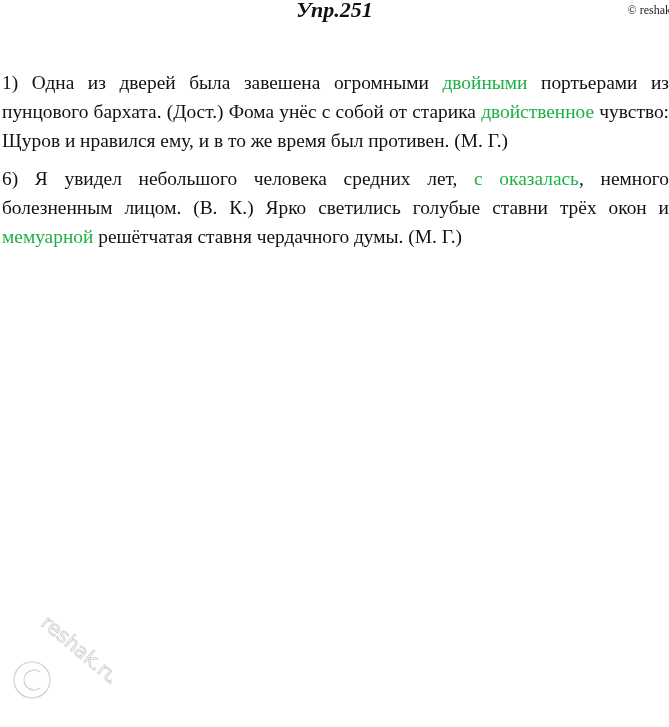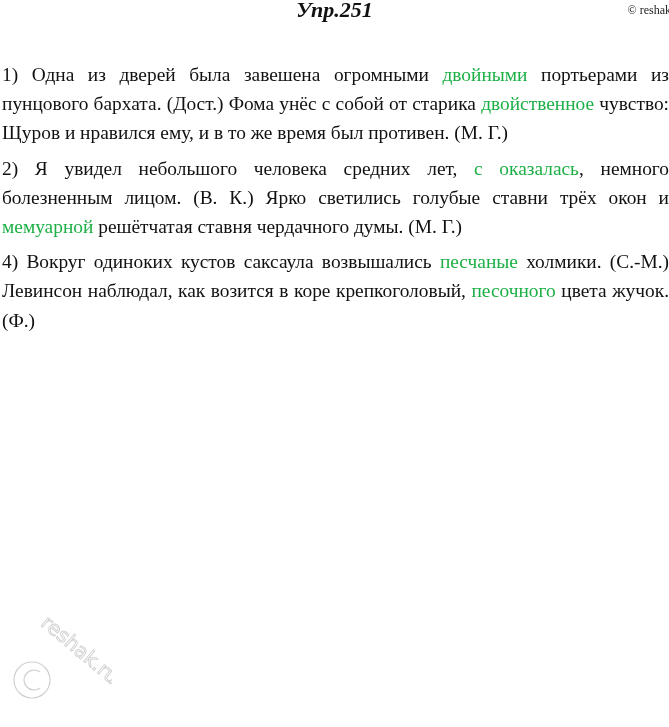--- a/index.html
+++ b/index.html
@@ -43,21 +43,21 @@
     line-height: 22px;
     color: #222;
   }
   .content {
     position: absolute;
     top: 60px;
     left: 2px;
     width: 667px;
   }
   .para {
-    margin: 0 0 6px 0;
+    margin: 8px 0 6px 0;
     font-size: 19.4px;
     line-height: 29.2px;
     text-align: justify;
     word-spacing: 0px;
   }
   .hl {
     color: #1db046;
   }
   .watermark {
     position: absolute;
@@ -74,24 +74,21 @@
 <div class="header">
   <div class="title">Упр.251</div>
   <div class="copyright">© reshak.ru</div>
 </div>
 
 <div class="content">
   <p class="para">
     <span>1) Одна из дверей была завешена огромными </span><span class="hl">двойными</span><span> портьерами из пунцового бархата. (Дост.) Фома унёс с собой от старика </span><span class="hl">двойственное</span><span> чувство: Щуров и нравился ему, и в то же время был противен. (М. Г.)</span>
   </p>
   <p class="para">
-    <span>2) Я увидел небольшого человека средних лет, </span><span class="hl">с оказалась</span><span>, немного болезненным лицом. (В. К.) Ярко светились голубые ставни трёх окон и </span><span class="hl">мемуарной</span><span> решётчатая ставня чердачного думы. (М. Г.)</span>
-  </p>
-  <p class="para">
-    <span>4) Вокруг одиноких кустов саксаула возвышались </span><span class="hl">песчаные</span><span> холмики. (С.-М.) Левинсон наблюдал, как возится в коре крепкоголовый, </span><span class="hl">песочного</span><span> цвета жучок. (Ф.)</span>
+    <span>6) Я увидел небольшого человека средних лет, </span><span class="hl">с оказалась</span><span>, немного болезненным лицом. (В. К.) Ярко светились голубые ставни трёх окон и </span><span class="hl">мемуарной</span><span> решётчатая ставня чердачного думы. (М. Г.)</span>
   </p>
 </div>
 
 <svg class="watermark" viewBox="0 0 110 110" xmlns="http://www.w3.org/2000/svg">
   <g fill="none" stroke="#c8c8c8" stroke-width="1.2" opacity="0.85">
     <circle cx="30" cy="70" r="18"></circle>
     <path d="M38 62 A10 10 0 1 0 38 78"></path>
   </g>
   <text x="22" y="22" fill="none" stroke="#c8c8c8" stroke-width="0.9" font-family="DejaVu Sans, sans-serif" font-size="20" transform="rotate(40 40 40)" opacity="0.85">reshak.ru</text>
 </svg>

